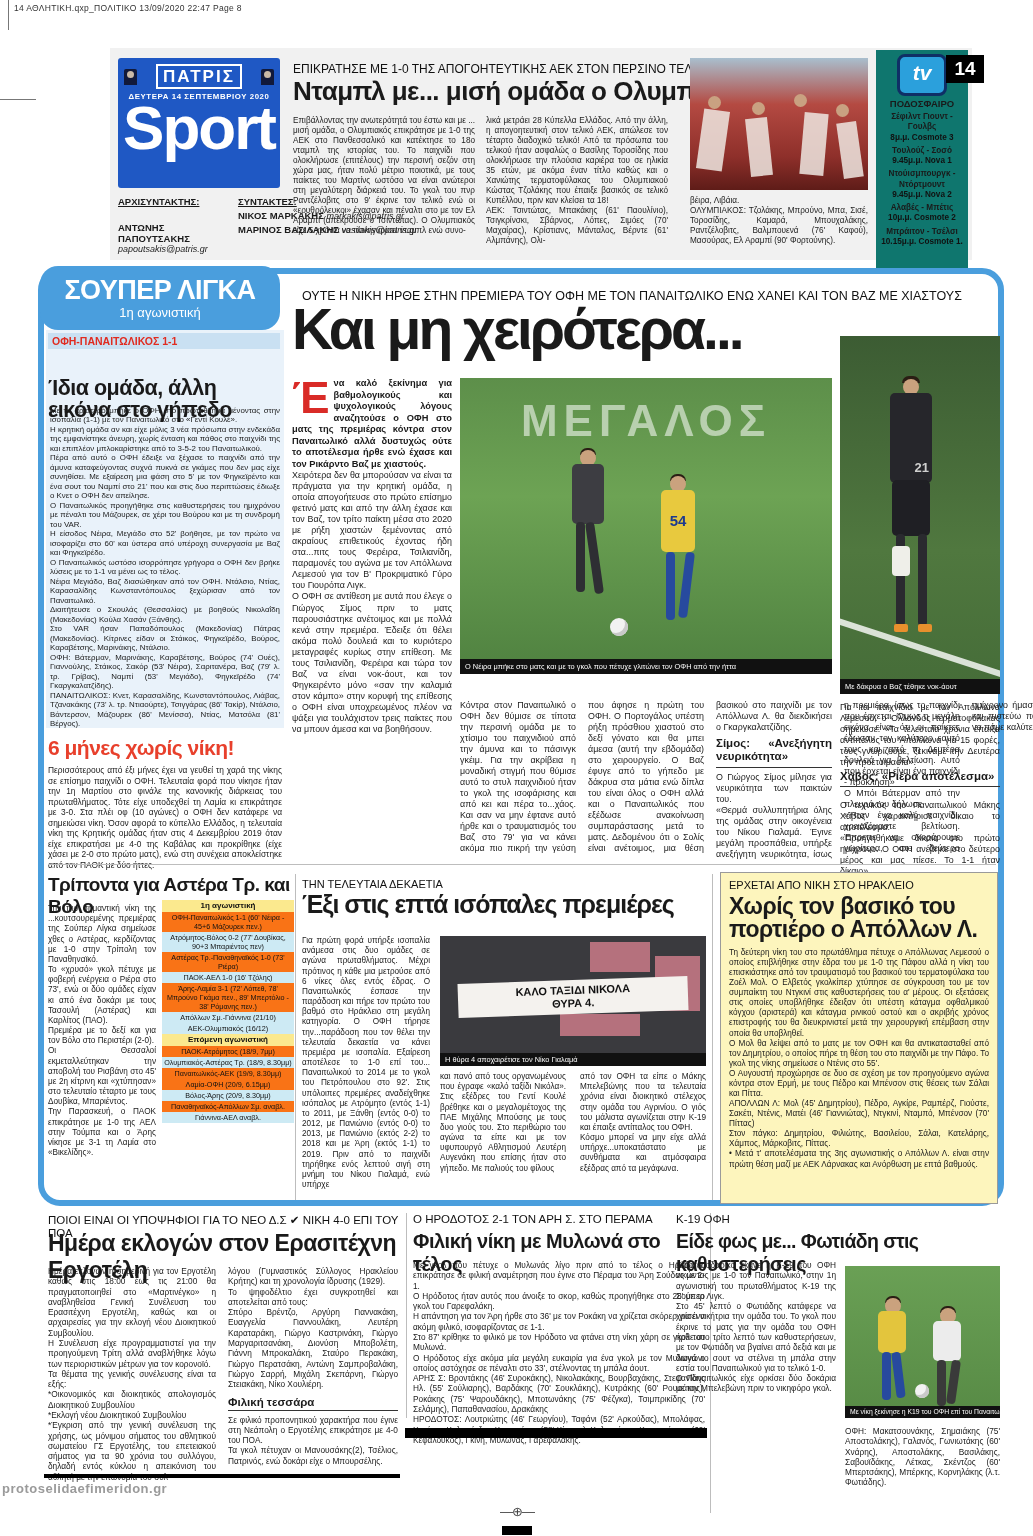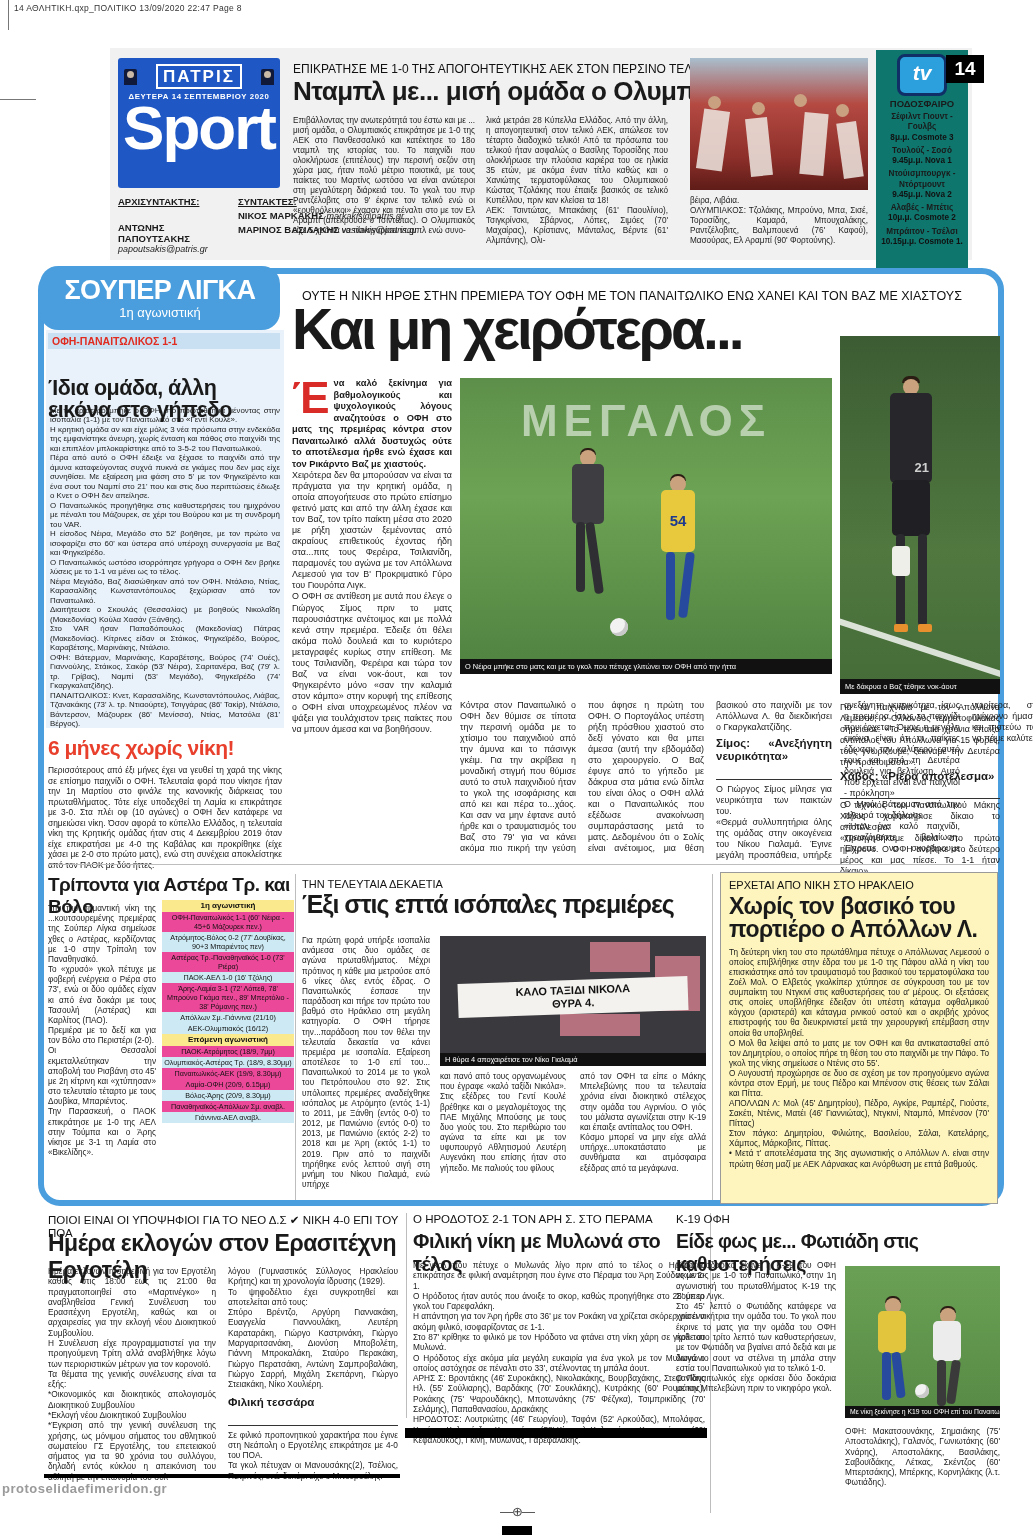--- a/index.html
+++ b/index.html
@@ -81,37 +81,37 @@
   .player{position:absolute;}
   .p-head{position:absolute;width:16px;height:16px;border-radius:50%;background:#caa27e;}
   .p-hair{position:absolute;width:16px;height:7px;border-radius:8px 8px 0 0;background:#2a1e14;}
   .p-torso{position:absolute;border-radius:5px;}
   .p-leg{position:absolute;width:9px;border-radius:4px;}
   .ball{position:absolute;width:18px;height:18px;border-radius:50%;background:#f2f2f2;box-shadow:inset -3px -3px 0 #c9c9c9;}
   .photo-caption{position:absolute;left:0;bottom:0;width:100%;height:15px;background:#111;color:#fff;
     font-size:7.4px;line-height:15px;padding-left:5px;box-sizing:border-box;white-space:nowrap;overflow:hidden;}
   .ms-under{left:460px;top:700px;width:372px;height:164px;column-count:3;column-gap:12px;font-size:8.9px;line-height:1.24;}
   .sub-head{font-weight:800;font-size:11.5px;line-height:1.15;border-bottom:1.5px solid #333;
-    padding-bottom:15px;margin:4px 0 4px 0;break-inside:avoid;}
+    padding-bottom:3px;margin:4px 0 4px 0;break-inside:avoid;}
   
   .vaz-photo{left:840px;top:336px;width:160px;height:358px;overflow:hidden;
     background:linear-gradient(180deg,#3c5c33 0%,#50783f 60%,#456c38 100%);}
   .pitch-line{position:absolute;left:-20px;bottom:40px;width:220px;height:6px;background:rgba(255,255,255,.8);transform:rotate(18deg);}
   .rt-text1{left:840px;top:702px;width:160px;font-size:8.9px;line-height:1.24;}
   .rt-sub{left:840px;top:766px;width:160px;}
   .rt-text2{left:840px;top:800px;width:160px;font-size:8.9px;line-height:1.24;}
   
   .hdiv{height:1px;background:#bdbdbd;}
   .vdiv{width:1px;background:#bdbdbd;}
   
   .ast-headline{left:48px;top:874px;width:246px;font-size:19px;font-weight:800;letter-spacing:-.5px;}
   .ast-body{left:48px;top:904px;width:108px;height:296px;font-size:8.2px;line-height:1.24;}
   .results-box{left:162px;top:900px;width:132px;font-size:7.2px;line-height:1.25;text-align:center;color:#111;}
   .res-row{padding:1px 2px;}
-  .row-y{background:#ec4899;}
+  .row-y{background:#f97316;}
   .row-c{background:#cdeaf4;}
   .res-head{font-weight:bold;font-size:8px;background:#fbe98e;padding:1px 2px;}
   
   .dec-kicker{left:302px;top:878px;width:400px;font-size:11px;color:#111;}
   .dec-headline{left:302px;top:890px;width:410px;font-size:25px;font-weight:800;letter-spacing:-1px;}
   .dec-col1{left:302px;top:936px;width:128px;height:264px;font-size:8.2px;line-height:1.24;}
   .dec-photo{left:440px;top:936px;width:266px;height:130px;overflow:hidden;background:#3a3a3e;}
   .seat{position:absolute;background:#d47f8d;opacity:.8;}
   .thyra-banner{position:absolute;left:18px;top:44px;width:230px;background:#f4f2ee;color:#111;
     text-align:center;font-weight:800;font-size:11px;line-height:1.2;padding:4px 0;transform:rotate(-2deg);}
@@ -121,21 +121,21 @@
   .apo-box{left:720px;top:872px;width:278px;height:332px;background:#fdf5bd;border:1px solid #9a9a9a;box-sizing:border-box;padding:6px 8px;}
   .apo-kicker{font-size:11px;color:#111;}
   .apo-headline{font-size:23px;font-weight:800;line-height:1.02;letter-spacing:-.5px;margin-top:4px;}
   .apo-body{font-size:8.2px;line-height:1.23;margin-top:6px;}
   
   .kicker-sm{font-size:11.5px;color:#111;}
   .erg-kicker{left:48px;top:1213px;width:356px;}
   .erg-headline{left:48px;top:1230px;width:356px;font-size:23px;font-weight:800;letter-spacing:-.5px;}
   .erg-col1{left:48px;top:1266px;width:168px;height:206px;font-size:8.3px;line-height:1.24;}
   .erg-col2{left:228px;top:1266px;width:170px;font-size:8.3px;line-height:1.24;}
-  .erg-sub{font-weight:800;font-size:11.5px;border-bottom:1.5px solid #333;padding-bottom:15px;margin:6px 0 4px 0;}
+  .erg-sub{font-weight:800;font-size:11.5px;border-bottom:1.5px solid #333;padding-bottom:0;margin:6px 0 4px 0;}
   .erg-bar{left:44px;top:1474px;width:356px;height:4px;background:#000;}
   .watermark{left:2px;top:1481px;font-size:13px;font-weight:bold;color:#9a9a9a;letter-spacing:.5px;}
   .hero-kicker{left:413px;top:1213px;width:292px;}
   .hero-headline{left:413px;top:1230px;width:292px;font-size:20px;font-weight:800;letter-spacing:-.5px;}
   .hero-body{left:413px;top:1260px;width:292px;height:158px;font-size:8.3px;line-height:1.24;}
   .hero-bar{left:405px;top:1428px;width:302px;height:10px;background:#000;}
   .k19-kicker{left:676px;top:1213px;width:324px;}
   .k19-headline{left:676px;top:1230px;width:330px;font-size:19.5px;font-weight:800;letter-spacing:-.6px;}
   .k19-body1{left:676px;top:1260px;width:160px;height:262px;font-size:8.3px;line-height:1.24;}
   .k19-photo{left:845px;top:1266px;width:155px;height:152px;overflow:hidden;

